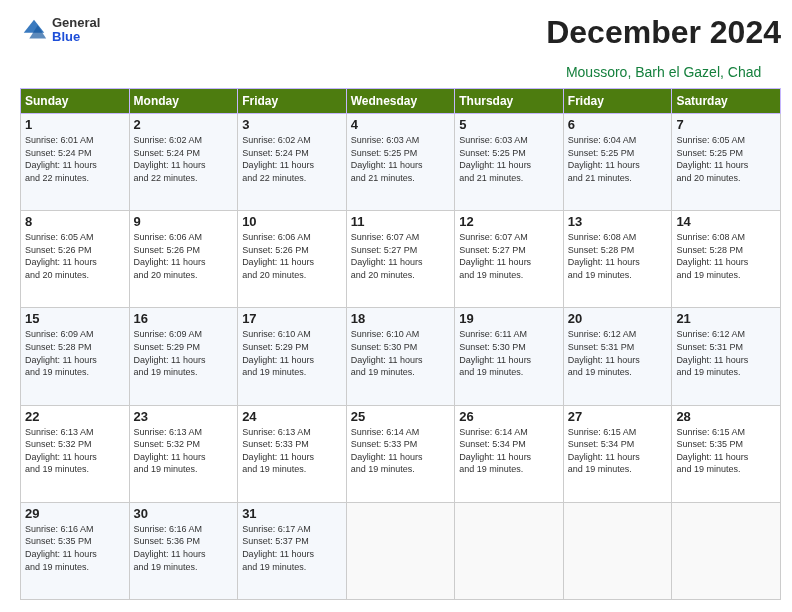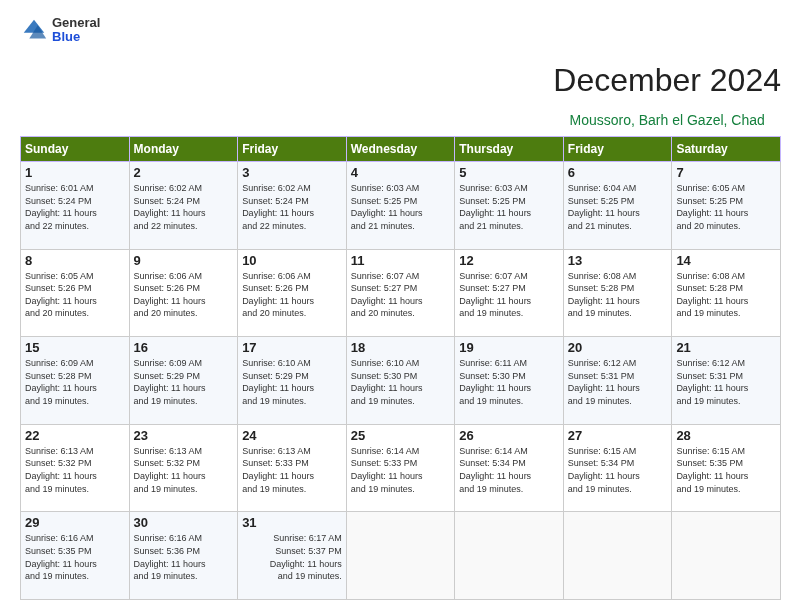--- a/index.html
+++ b/index.html
@@ -45,24 +45,23 @@
     }
     .logo-icon {
       width: 28px;
       height: 28px;
     }
     .title-block {
       text-align: right;
     }
     .month-title {
       font-size: 32px;
-      font-weight: normal;
+      font-weight: bold;
       color: #222;
       line-height: 1;
-      margin-top: 48px;
     }
     .location {
       font-size: 14px;
       color: #15803d;
       margin-top: 16px;
       text-align: center;
     }
     .calendar {
       flex: 1;
       border-collapse: collapse;
@@ -357,21 +356,21 @@
           </td>
           <td>
             <span class="day-num">30</span>
             <div class="day-detail" style="white-space: pre-line;">Sunrise: 6:16 AM
 Sunset: 5:36 PM
 Daylight: 11 hours
 and 19 minutes.</div>
           </td>
           <td>
             <span class="day-num">31</span>
-            <div class="day-detail" style="white-space: pre-line; text-align: right;">Sunrise: 6:17 AM
+            <div class="day-detail" style="white-space: pre-line;">Sunrise: 6:17 AM
 Sunset: 5:37 PM
 Daylight: 11 hours
 and 19 minutes.</div>
           </td>
           <td class="empty-cell"></td>
           <td class="empty-cell"></td>
           <td class="empty-cell"></td>
           <td class="empty-cell"></td>
         </tr>
       </tbody>

